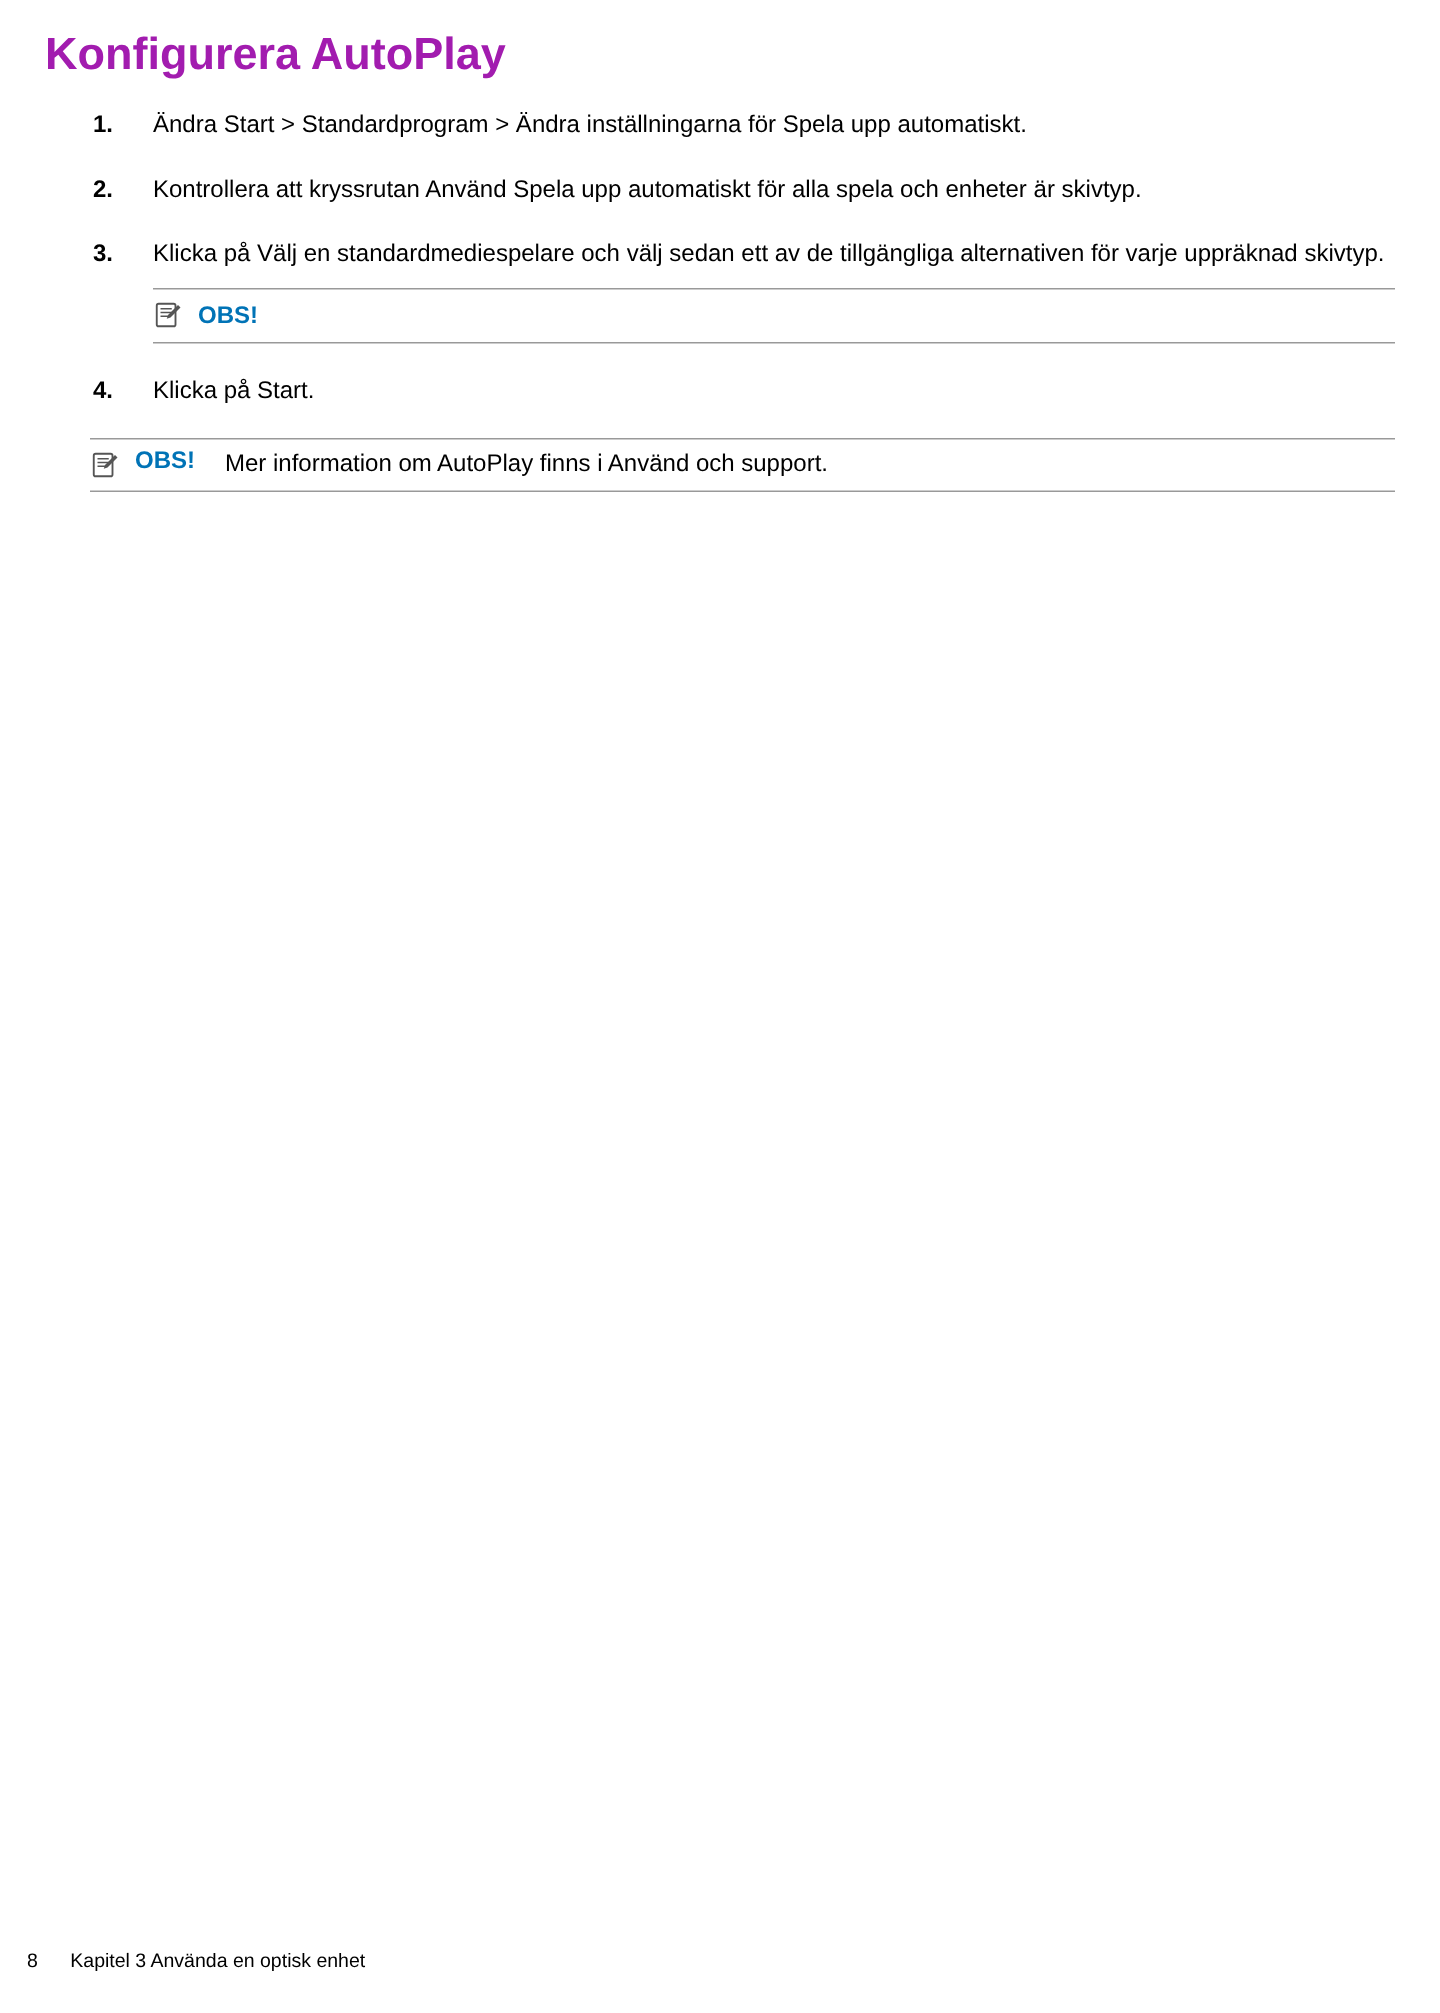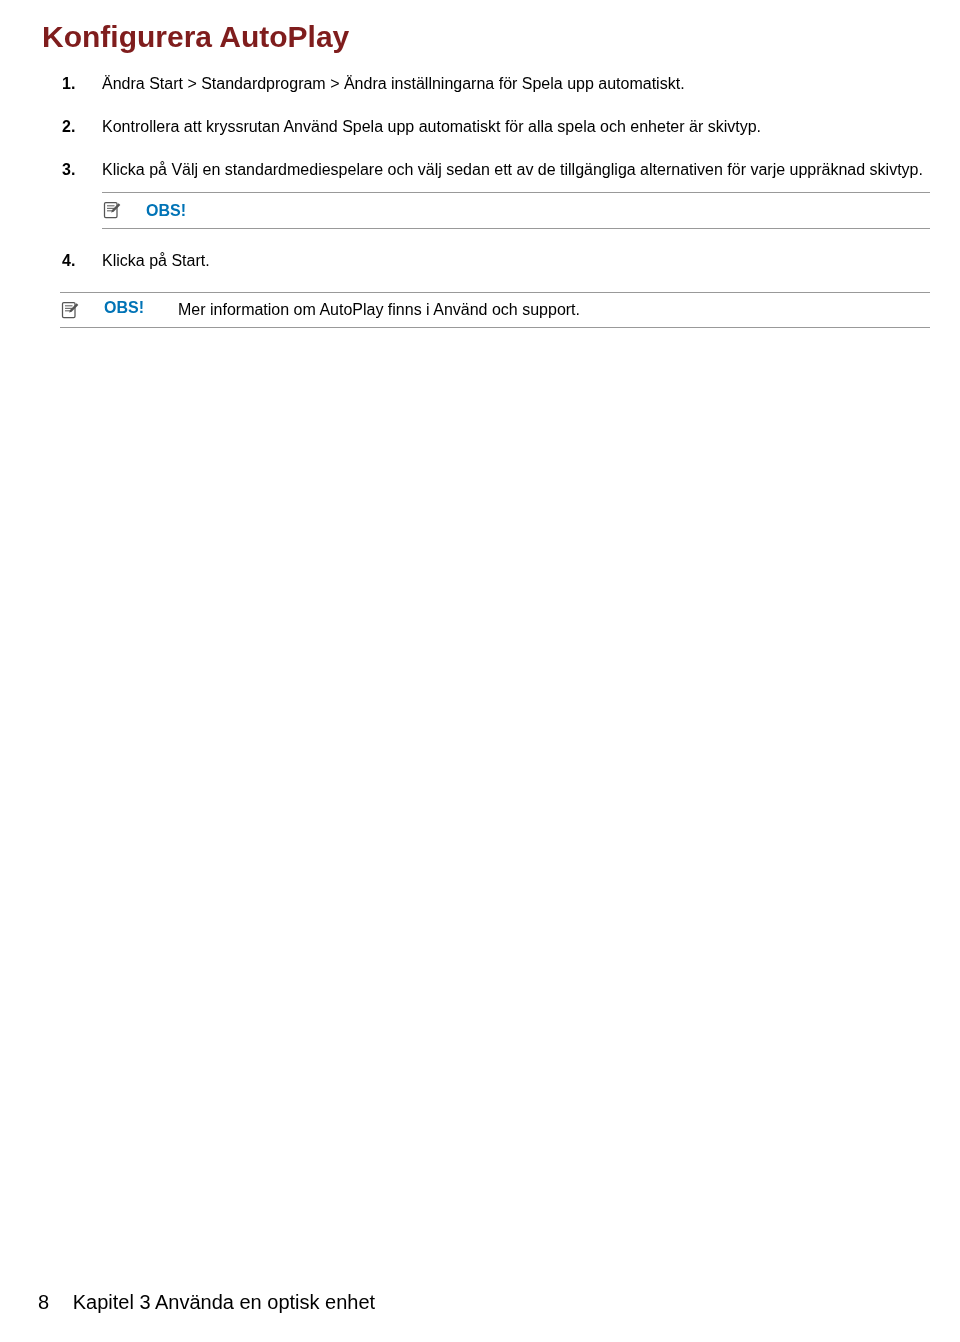--- a/index.html
+++ b/index.html
@@ -11,25 +11,24 @@
       width: 960px;
       height: 1342px;
       background: #ffffff;
       font-family: Arial, Helvetica, sans-serif;
       position: relative;
     }
     .content {
       padding: 20px 30px 0 30px;
     }
     .page-title {
-      color: #7f1d1d;
+      color: #a21caf;
       font-size: 30px;
       font-weight: bold;
       margin-bottom: 18px;
-      margin-left: 12px;
     }
     .ordered-list {
       list-style: none;
       padding-left: 72px;
     }
     .list-item {
       position: relative;
       margin-bottom: 20px;
       font-size: 16px;
       line-height: 1.45;
@@ -48,21 +47,21 @@
     }
     .note-block {
       margin: 10px 0 18px 0;
       border-top: 1px solid #999;
       border-bottom: 1px solid #999;
       padding: 6px 0;
     }
     .note-block-inner {
       display: flex;
       align-items: flex-start;
-      gap: 24px;
+      gap: 10px;
     }
     .note-block.outer {
       margin-left: 30px;
       margin-right: 0;
     }
     .note-block.nested {
       margin-left: 0;
     }
     .note-icon {
       flex-shrink: 0;
@@ -78,22 +77,22 @@
       margin-right: 10px;
     }
     .note-text {
       font-size: 16px;
       color: #000;
       line-height: 1.4;
     }
     .footer {
       position: absolute;
       bottom: 28px;
-      left: 38px;
-      font-size: 20px;
+      left: 18px;
+      font-size: 13px;
       color: #000;
     }
     .footer-page {
       margin-right: 18px;
     }
   </style>
 </head>
 <body>
 
 <div class="content">

